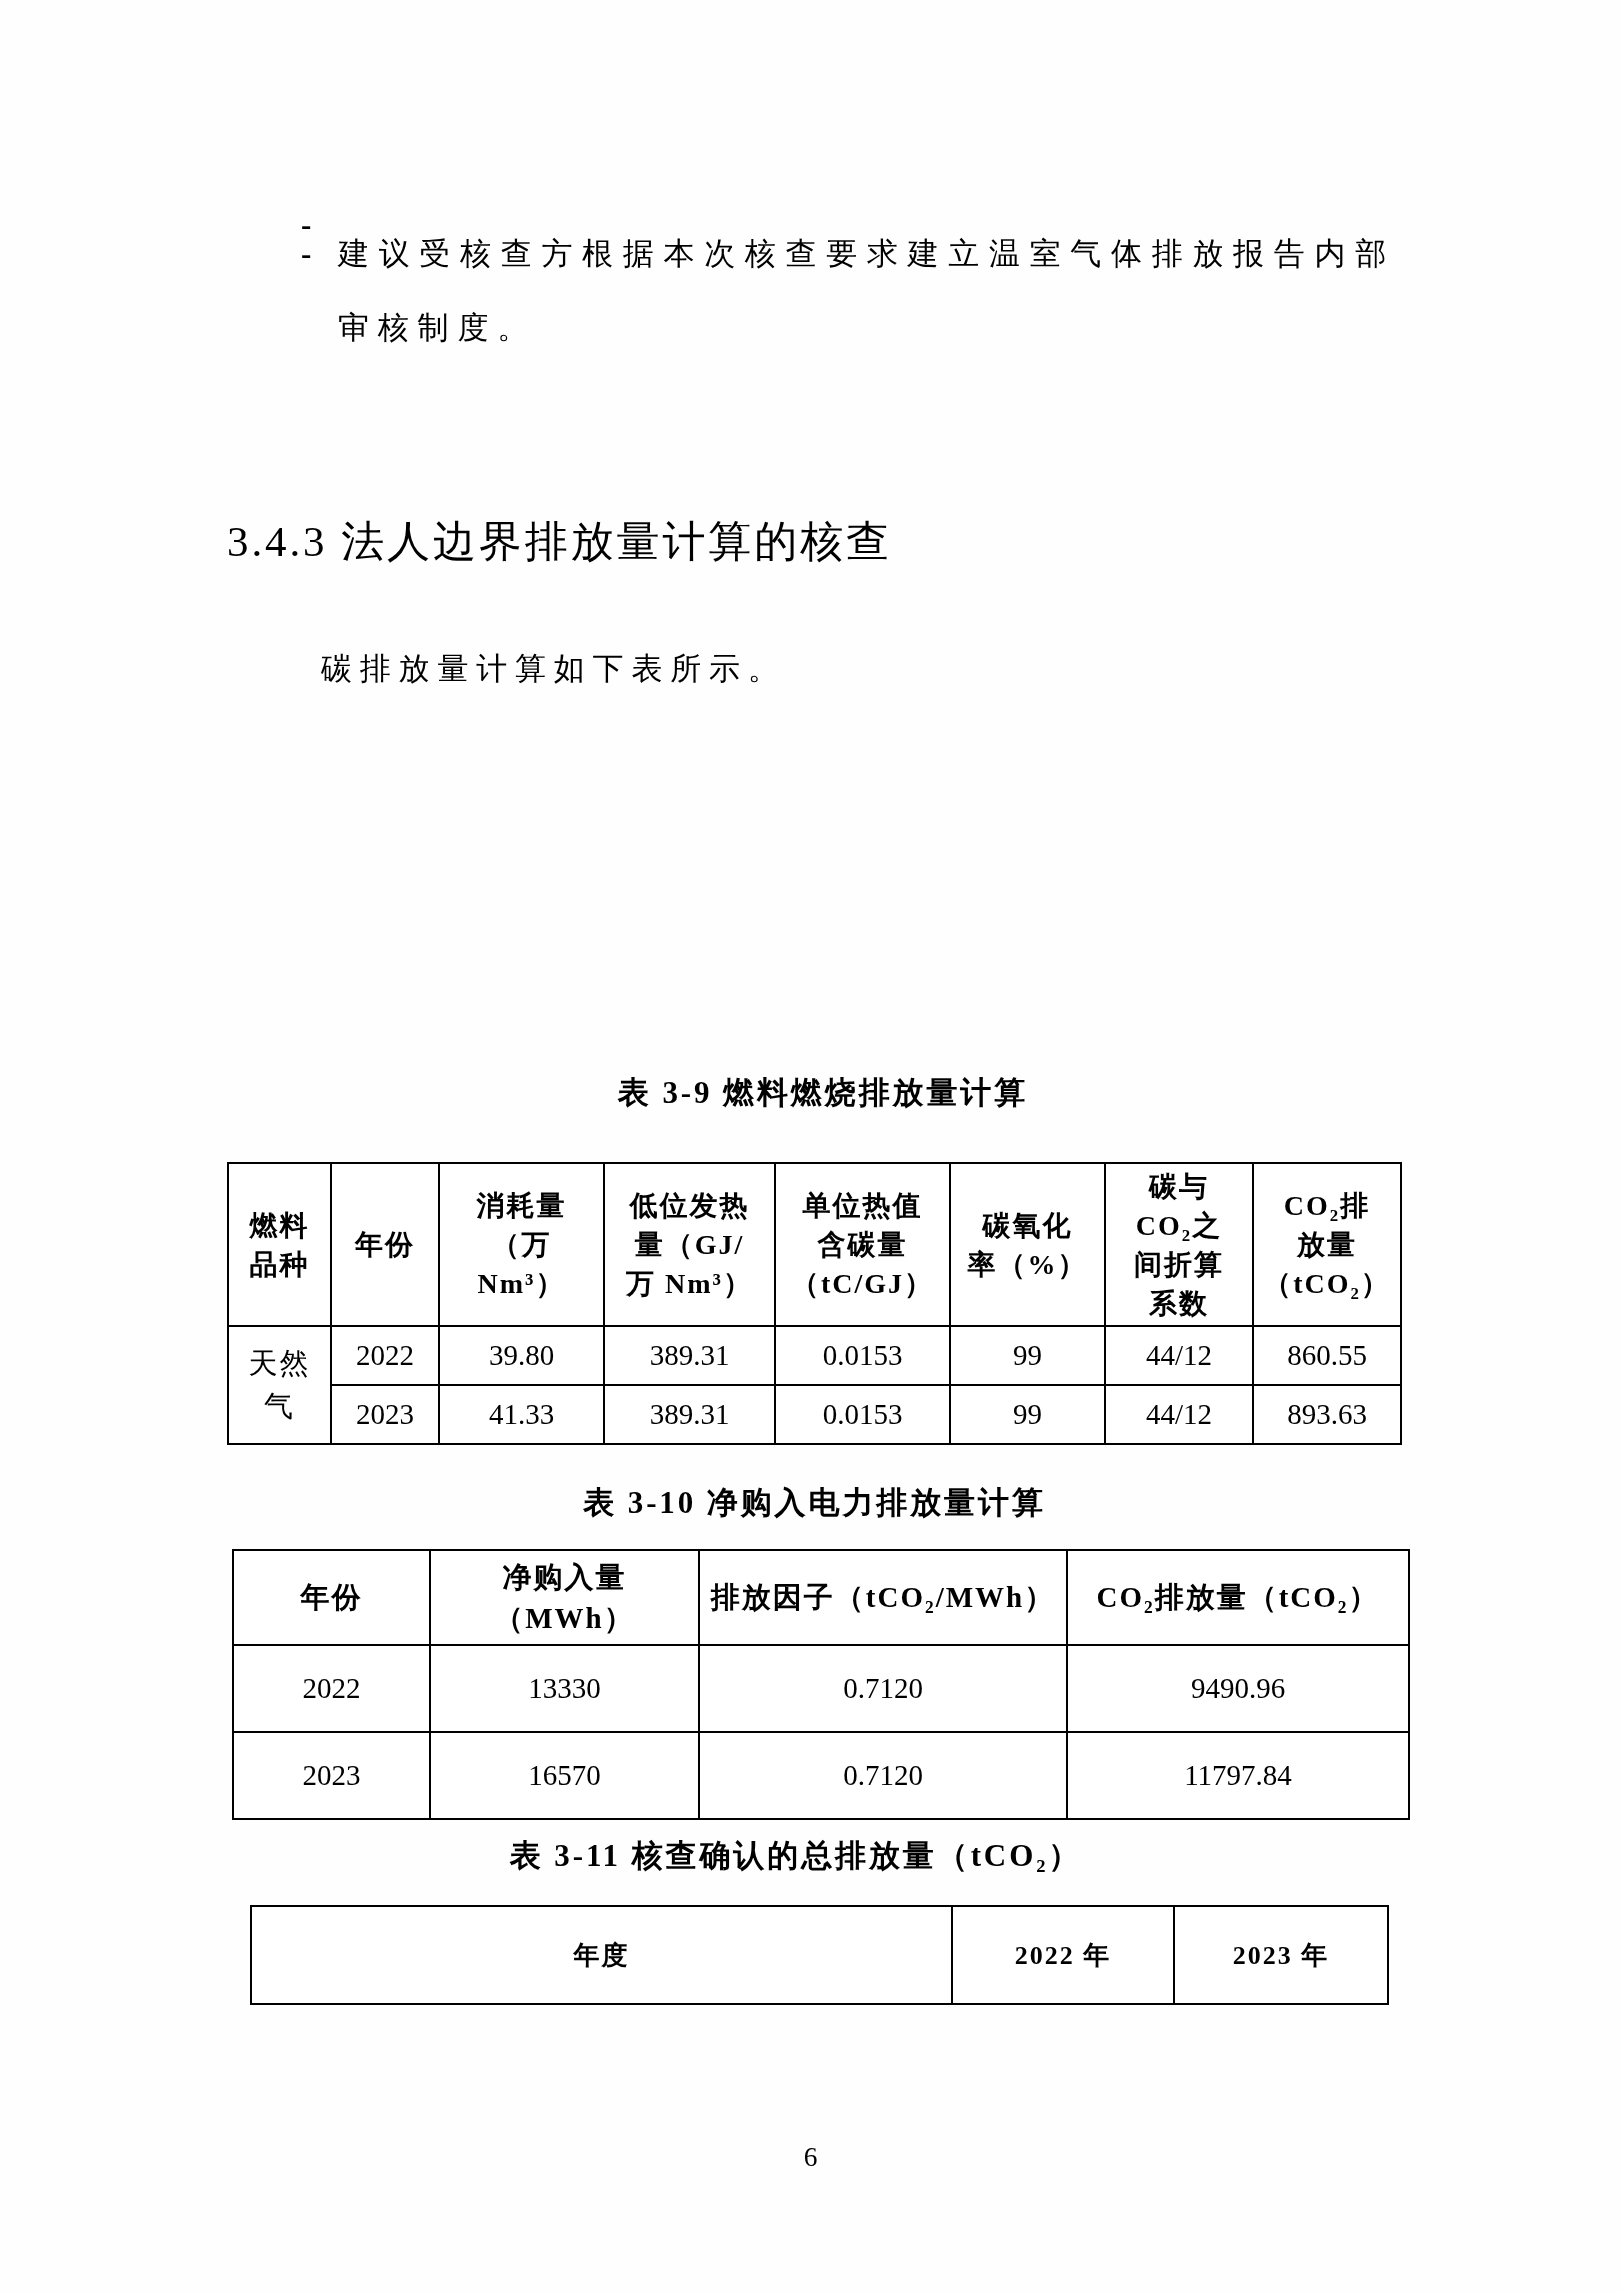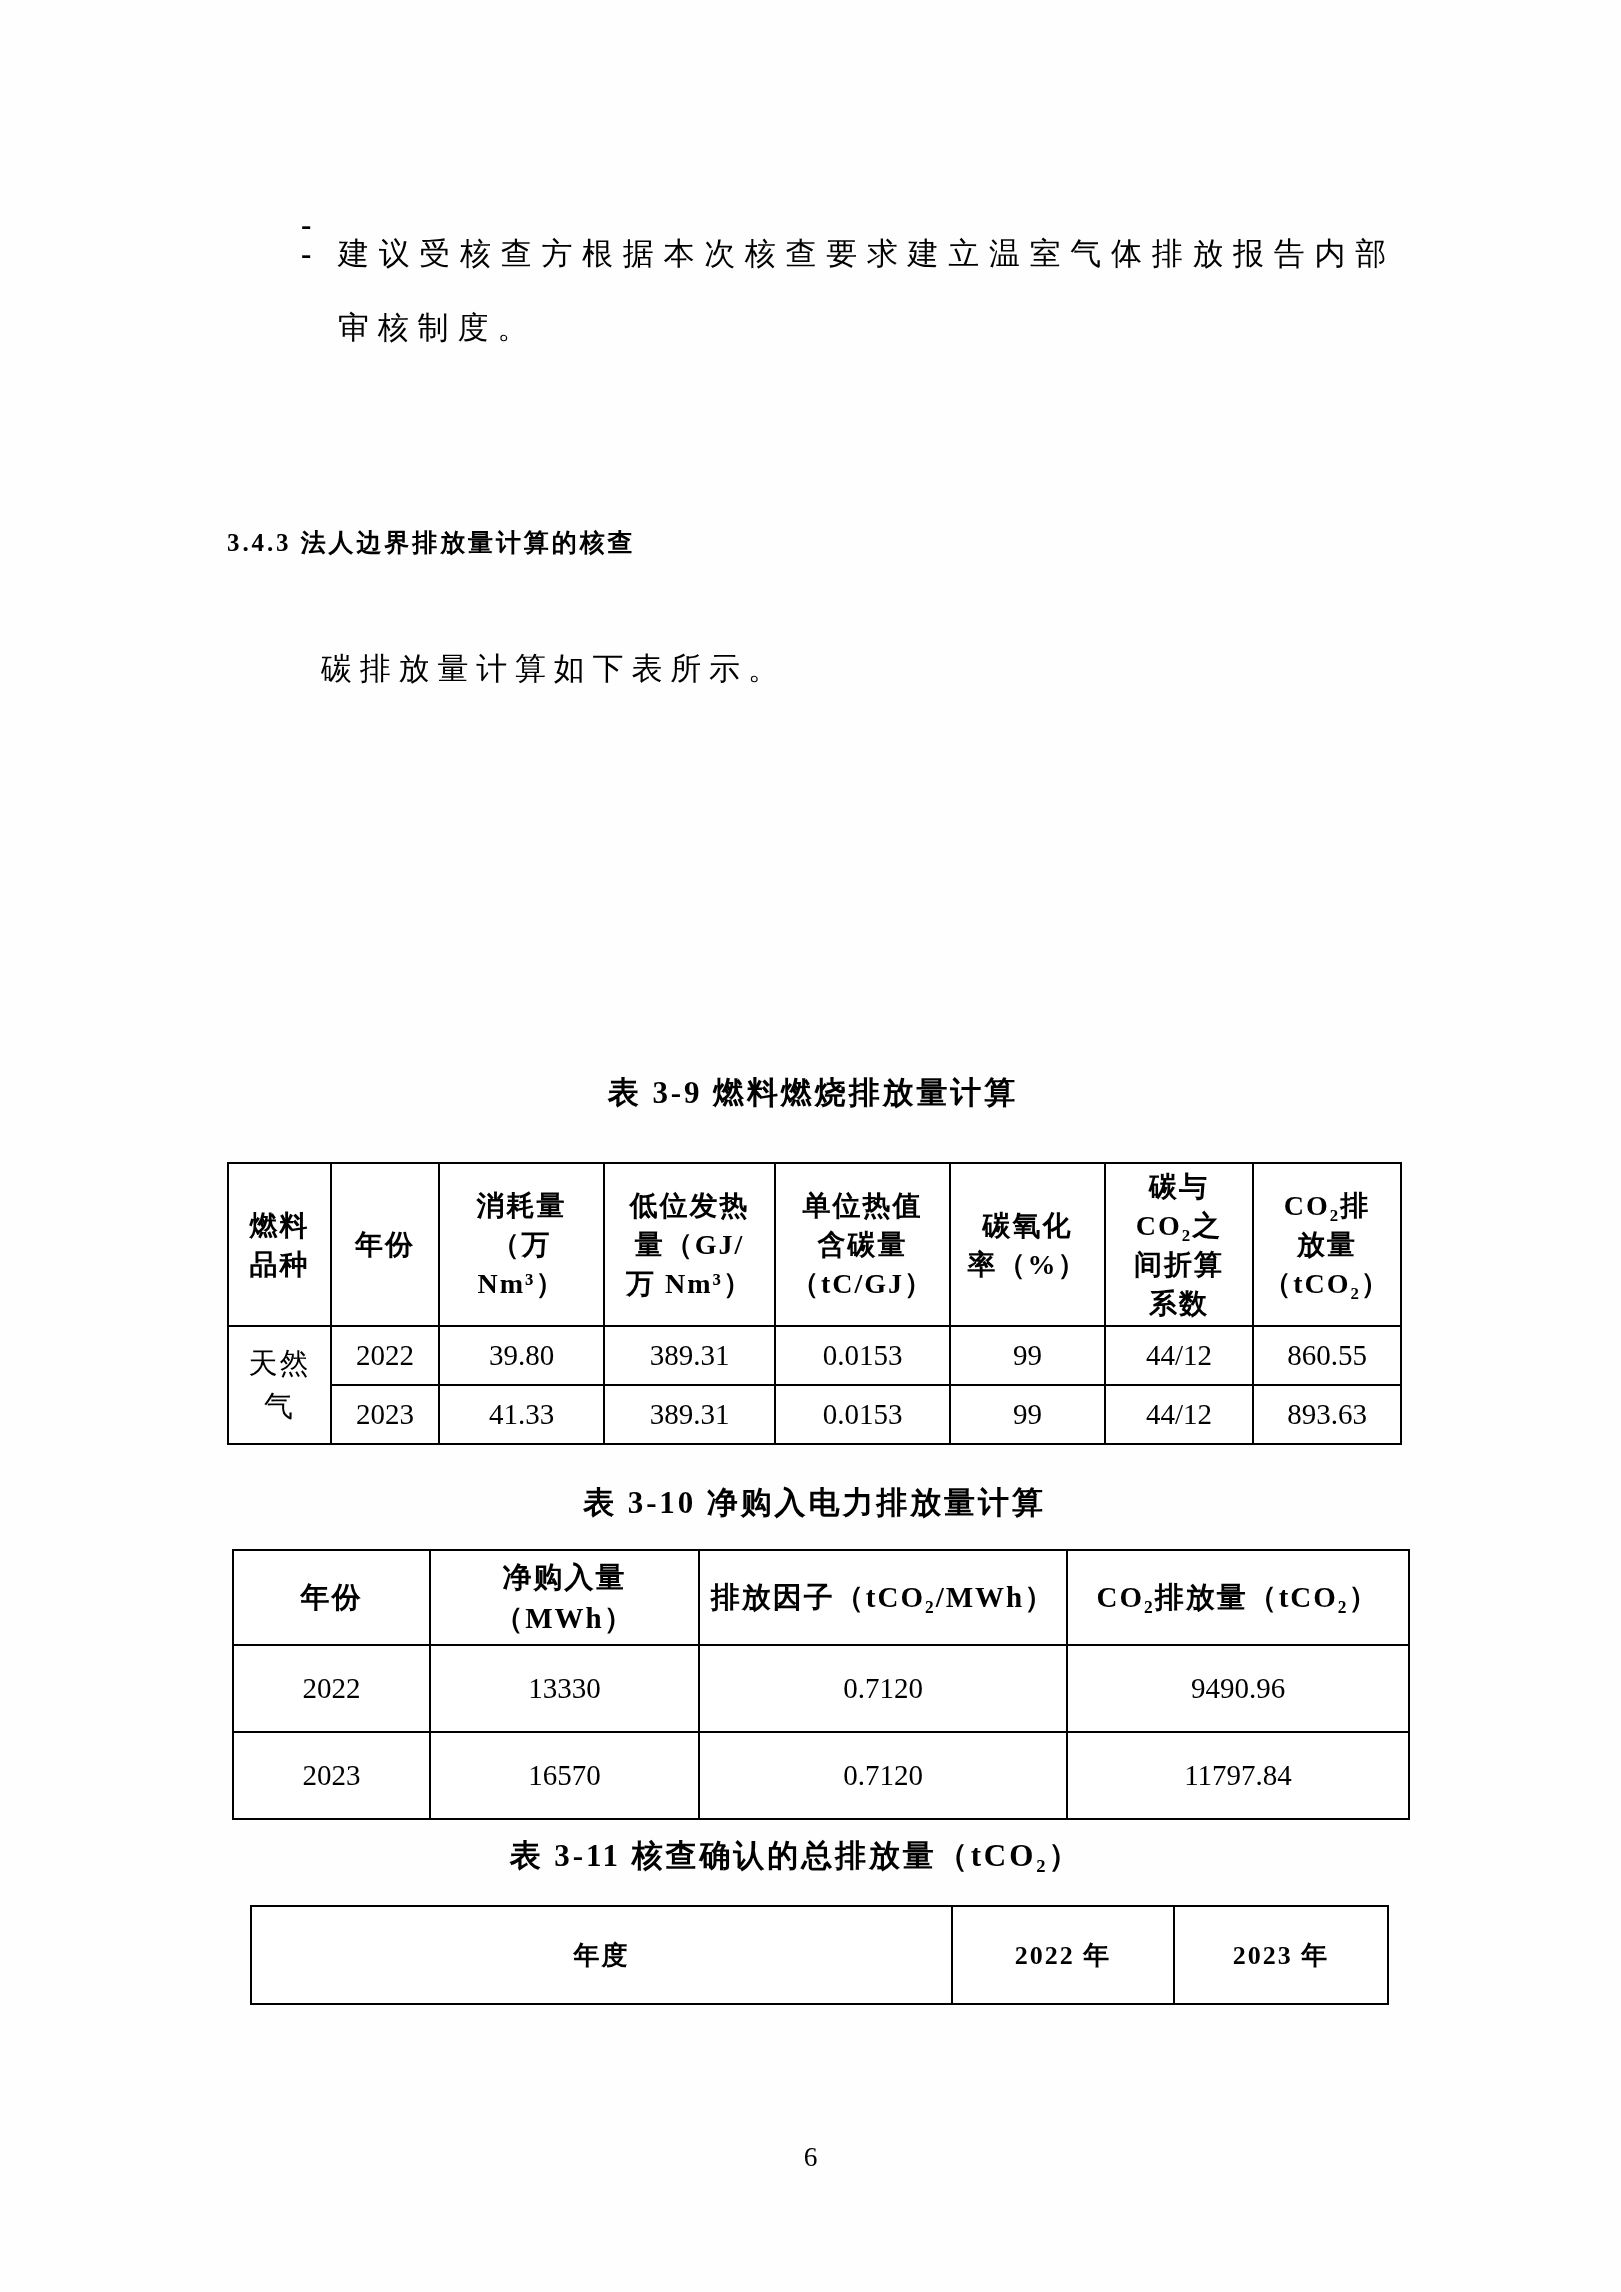--- a/index.html
+++ b/index.html
@@ -28,23 +28,23 @@
   .bullet-marker {
     position: absolute;
     left: 74px; top: 0;
     letter-spacing: 0;
     font-weight: bold;
   }
 
   
   .heading {
     position: absolute;
-    top: 526px; left: 227px; width: 1168px;
-    font-size: 25px;
-    font-weight: bold;
+    top: 513px; left: 227px; width: 1168px;
+    font-size: 43px;
+    font-weight: normal;
     letter-spacing: 2.9px;
   }
 
   
   .paras { position: absolute; top: 632px; left: 227px; width: 1168px; }
   .paras p {
     margin: 0;
     font-size: 31px;
     letter-spacing: 7.8px;
     line-height: 74px;
@@ -53,21 +53,21 @@
   }
 
   
   .tbl-title {
     position: absolute;
     font-size: 31px;
     font-weight: bold;
     letter-spacing: 2.9px;
     text-align: center;
   }
-  .t9-title  { top: 1072px; left: 227px; width: 1172px; text-align: center; }
+  .t9-title  { top: 1072px; left: 237px; width: 1172px; text-align: center; }
   .t10-title { top: 1482px; left: 227px; width: 1175px; }
   .t11-title { top: 1835px; left: 212px; width: 1168px; }
 
   
   table { border-collapse: collapse; table-layout: fixed; position: absolute; background: #fff; }
   th, td {
     border: 2px solid #000;
     text-align: center;
     vertical-align: middle;
     padding: 0;

